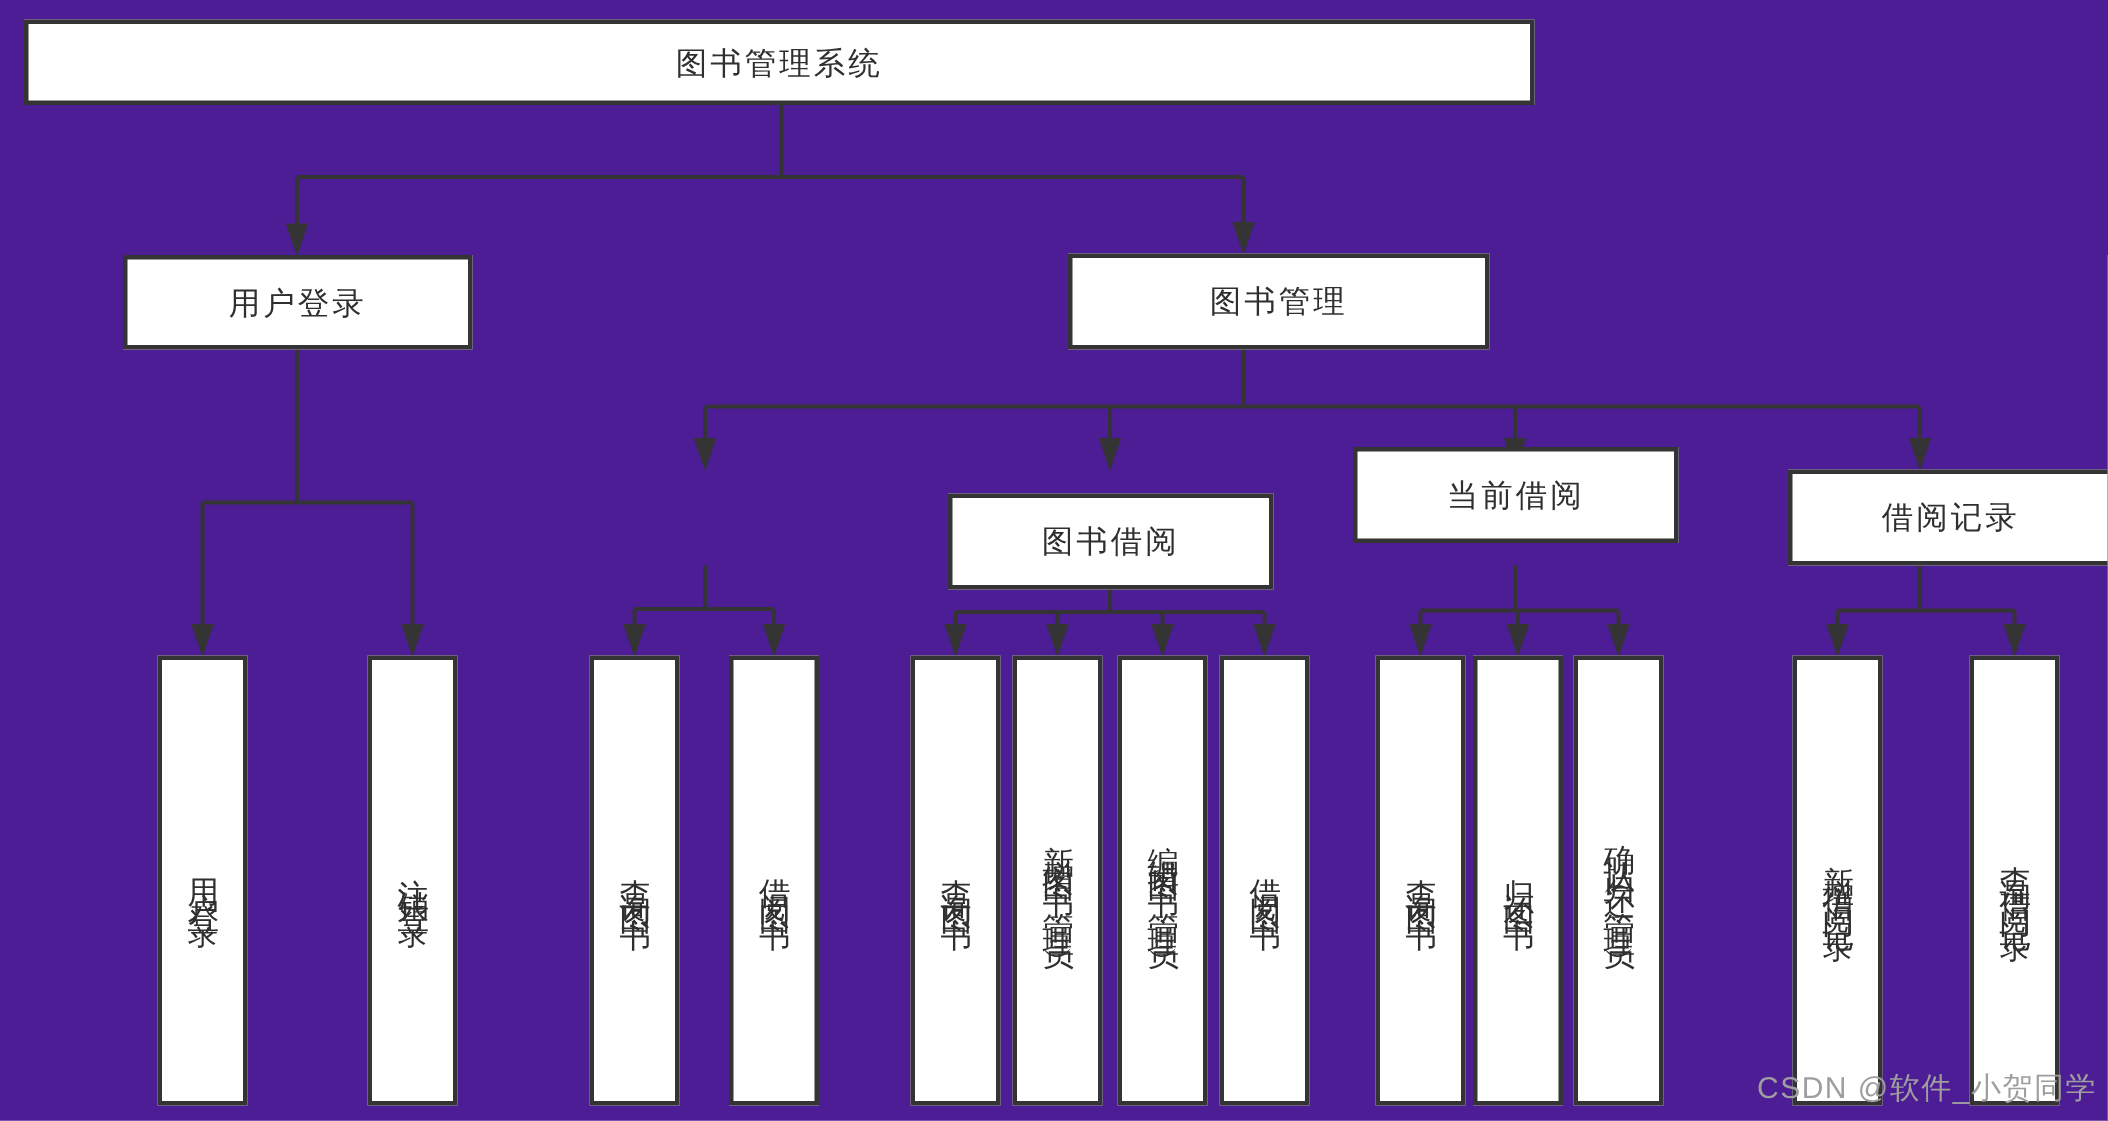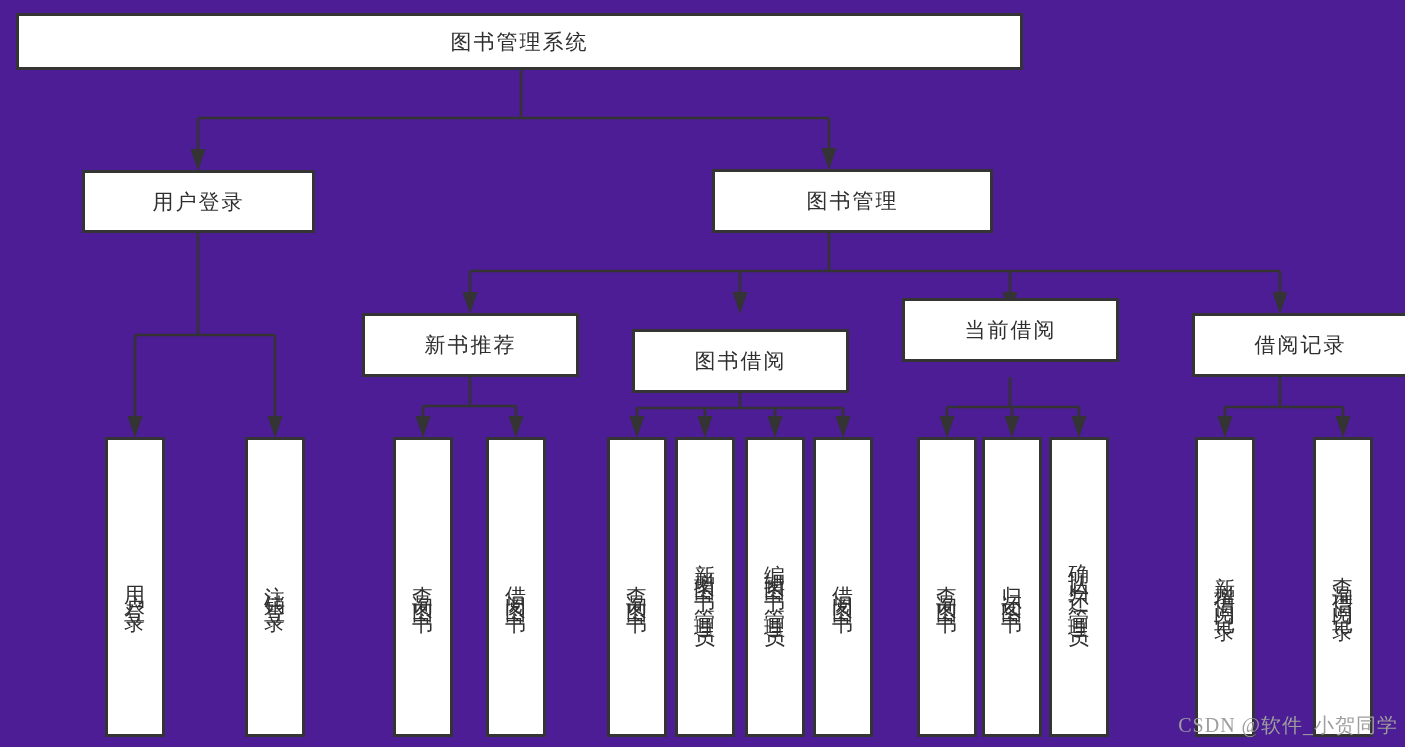--- a/index.html
+++ b/index.html
@@ -65,21 +65,20 @@
   #leaf-br-add        { left: 1195px; }
   #leaf-br-query      { left: 1313px; }
   #watermark {
     position: absolute;
     right: 7px;
     top: 712px;
     font-size: 20px;
     letter-spacing: 1px;
     color: #9e9e9e;
     white-space: nowrap;
-    font-family: Liberation Serif, serif;
   }
 </style>
 </head>
 <body>
 
 <div id="canvas">
 
   <svg id="connector-svg" viewBox="0 0 1405 747" xmlns="http://www.w3.org/2000/svg">
       <path d="M521,70 V118" stroke="#343434" stroke-width="2.6" fill="none"></path>
       <path d="M198,118 H829" stroke="#343434" stroke-width="2.6" fill="none"></path>
@@ -139,23 +138,20 @@
     <span class="hlabel">图书管理系统</span>
   </div>
 
   <div class="box" id="node-user-login">
     <span class="hlabel">用户登录</span>
   </div>
   <div class="box" id="node-book-mgmt">
     <span class="hlabel">图书管理</span>
   </div>
 
-  <div class="box" id="node-new-book-rec">
-    <span class="hlabel">新书推荐</span>
-  </div>
   <div class="box" id="node-book-borrow">
     <span class="hlabel">图书借阅</span>
   </div>
   <div class="box" id="node-current-borrow">
     <span class="hlabel">当前借阅</span>
   </div>
   <div class="box" id="node-borrow-records">
     <span class="hlabel">借阅记录</span>
   </div>
 

